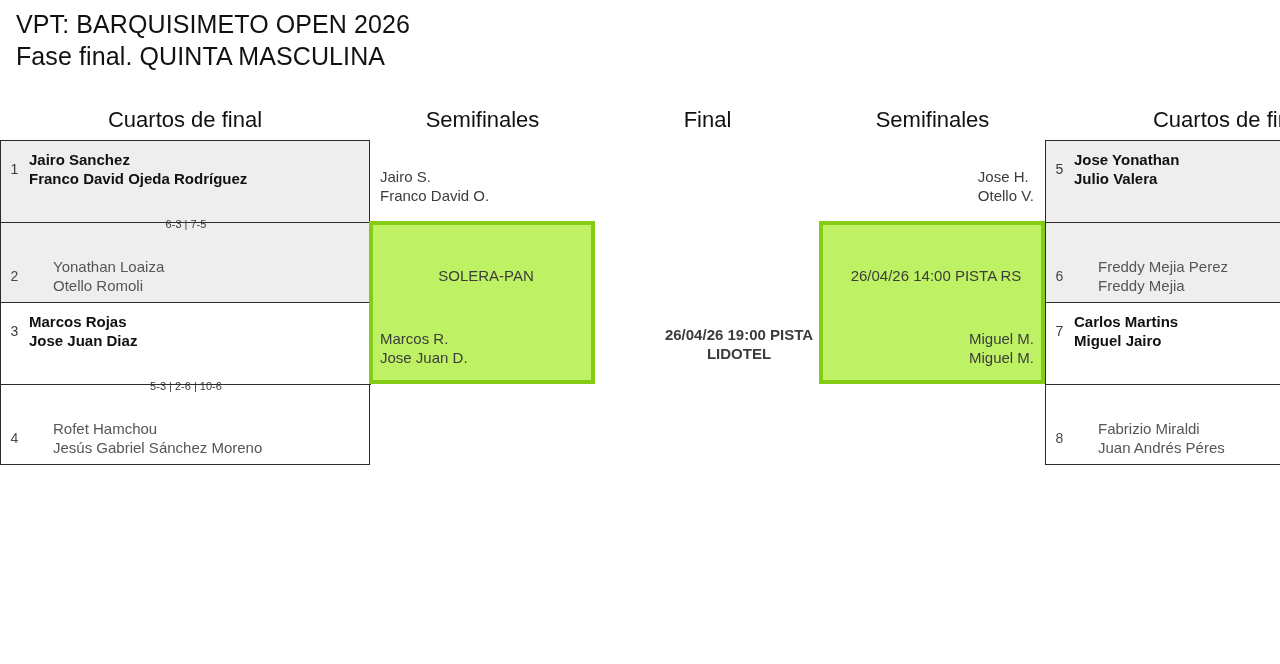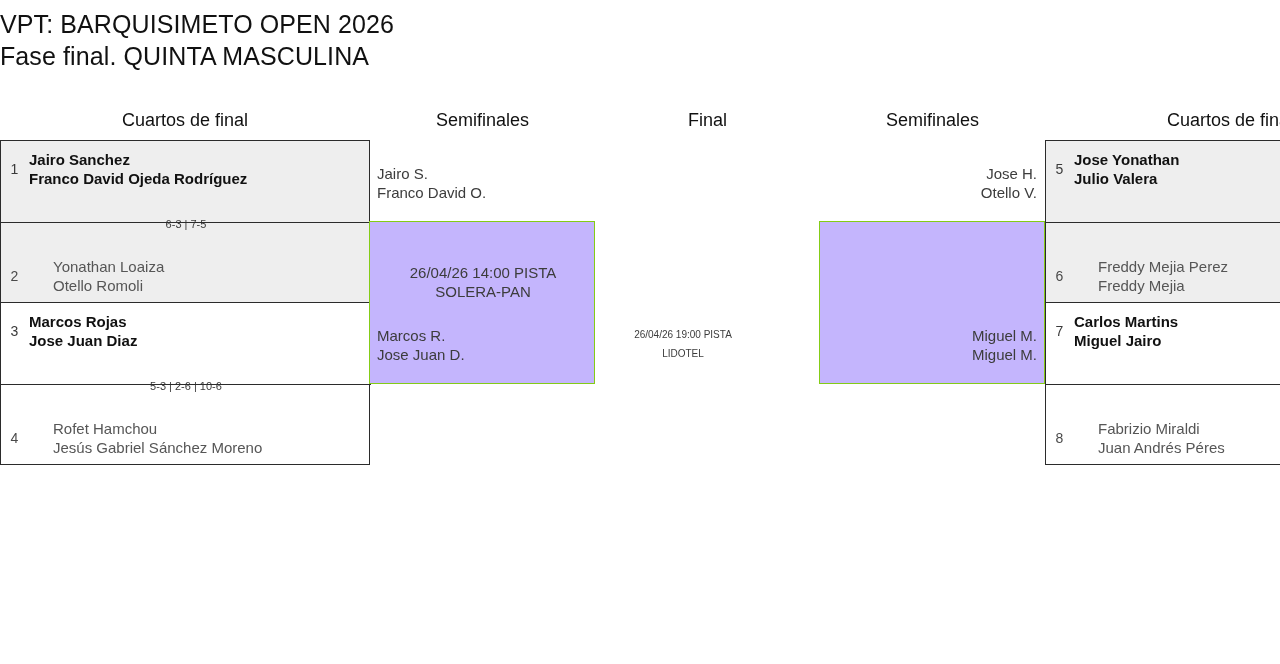--- a/index.html
+++ b/index.html
@@ -17,35 +17,36 @@
     color: #1a1a1a;
     position: relative;
   }
 
   
   .title-block {
     position: absolute;
     left: 0px;
     top: 8px;
     width: 900px;
+    padding-left: 16px;
   }
   .title-line {
     font-size: 25px;
     line-height: 32px;
     font-weight: 400;
     color: #111111;
     letter-spacing: 0.1px;
     white-space: nowrap;
   }
 
   
   .round-header {
     position: absolute;
     top: 108px;
-    font-size: 18px;
+    font-size: 22px;
     line-height: 24px;
     font-weight: 400;
     color: #111111;
     text-align: center;
     white-space: nowrap;
   }
   #hdr-qf-left   { left: 0px;    width: 370px; }
   #hdr-sf-left   { left: 370px;  width: 225px; }
   #hdr-final     { left: 595px;  width: 225px; }
   #hdr-sf-right  { left: 820px;  width: 225px; }
@@ -124,59 +125,60 @@
     width: 371px;
     height: 1px;
     background: #2b2b2b;
   }
 
   
   .sf-box {
     position: absolute;
     width: 226px;
     height: 163px;
-    border: 1px solid #84cc16;
-    background: #c4b5fd;
+    border: 4px solid #84cc16;
+    background: #bef264;
   }
   #sf-left  { left: 369px;  top: 221px; }
   #sf-right { left: 819px;  top: 221px; }
 
   .sf-name {
     position: absolute;
     font-size: 15px;
     line-height: 19px;
     color: #3c3c3c;
     white-space: nowrap;
   }
   .sf-top    { top: -58px; }
   .sf-bottom { top: 104px; }
   #sf-left .sf-name  { left: 7px;  text-align: left; }
-  #sf-right .sf-name { right: 7px; text-align: right; }
+  #sf-right .sf-name { right: 7px; text-align: left; }
 
   .sf-meta {
     position: absolute;
     top: 41px;
     left: 0;
     width: 226px;
     text-align: center;
     font-size: 15px;
     line-height: 19px;
     color: #3c3c3c;
   }
 
   
   .final-meta {
     position: absolute;
-    left: 570px;
+    left: 626px;
     top: 325px;
     width: 226px;
     text-align: center;
-    font-size: 10px;
+    font-size: 15px;
     line-height: 19px;
     color: #3c3c3c;
+    font-weight: bold;
   }
 </style>
 </head>
 <body>
 
 <div class="title-block">
   <div class="title-line">VPT: BARQUISIMETO OPEN 2026</div>
   <div class="title-line">Fase final. QUINTA MASCULINA</div>
 </div>
 
@@ -263,34 +265,37 @@
       </span>
     </div>
   </div>
 
   <div class="sf-box" id="sf-left">
     <div class="sf-name sf-top">
       <div>Jairo S.</div>
       <div>Franco David O.</div>
     </div>
     <div class="sf-meta">
-      <div>26/04/26 14:00 PISTA</div>
       <div>SOLERA-PAN</div>
     </div>
     <div class="sf-name sf-bottom">
       <div>Marcos R.</div>
       <div>Jose Juan D.</div>
     </div>
   </div>
 
   <div class="sf-box" id="sf-right">
     <div class="sf-name sf-top">
       <div>Jose H.</div>
       <div>Otello V.</div>
     </div>
+    <div class="sf-meta">
+      <div>26/04/26 14:00 PISTA RS</div>
+      <div></div>
+    </div>
     <div class="sf-name sf-bottom">
       <div>Miguel M.</div>
       <div>Miguel M.</div>
     </div>
   </div>
 
   <div class="final-meta">
     <div>26/04/26 19:00 PISTA</div>
     <div>LIDOTEL</div>
   </div>

